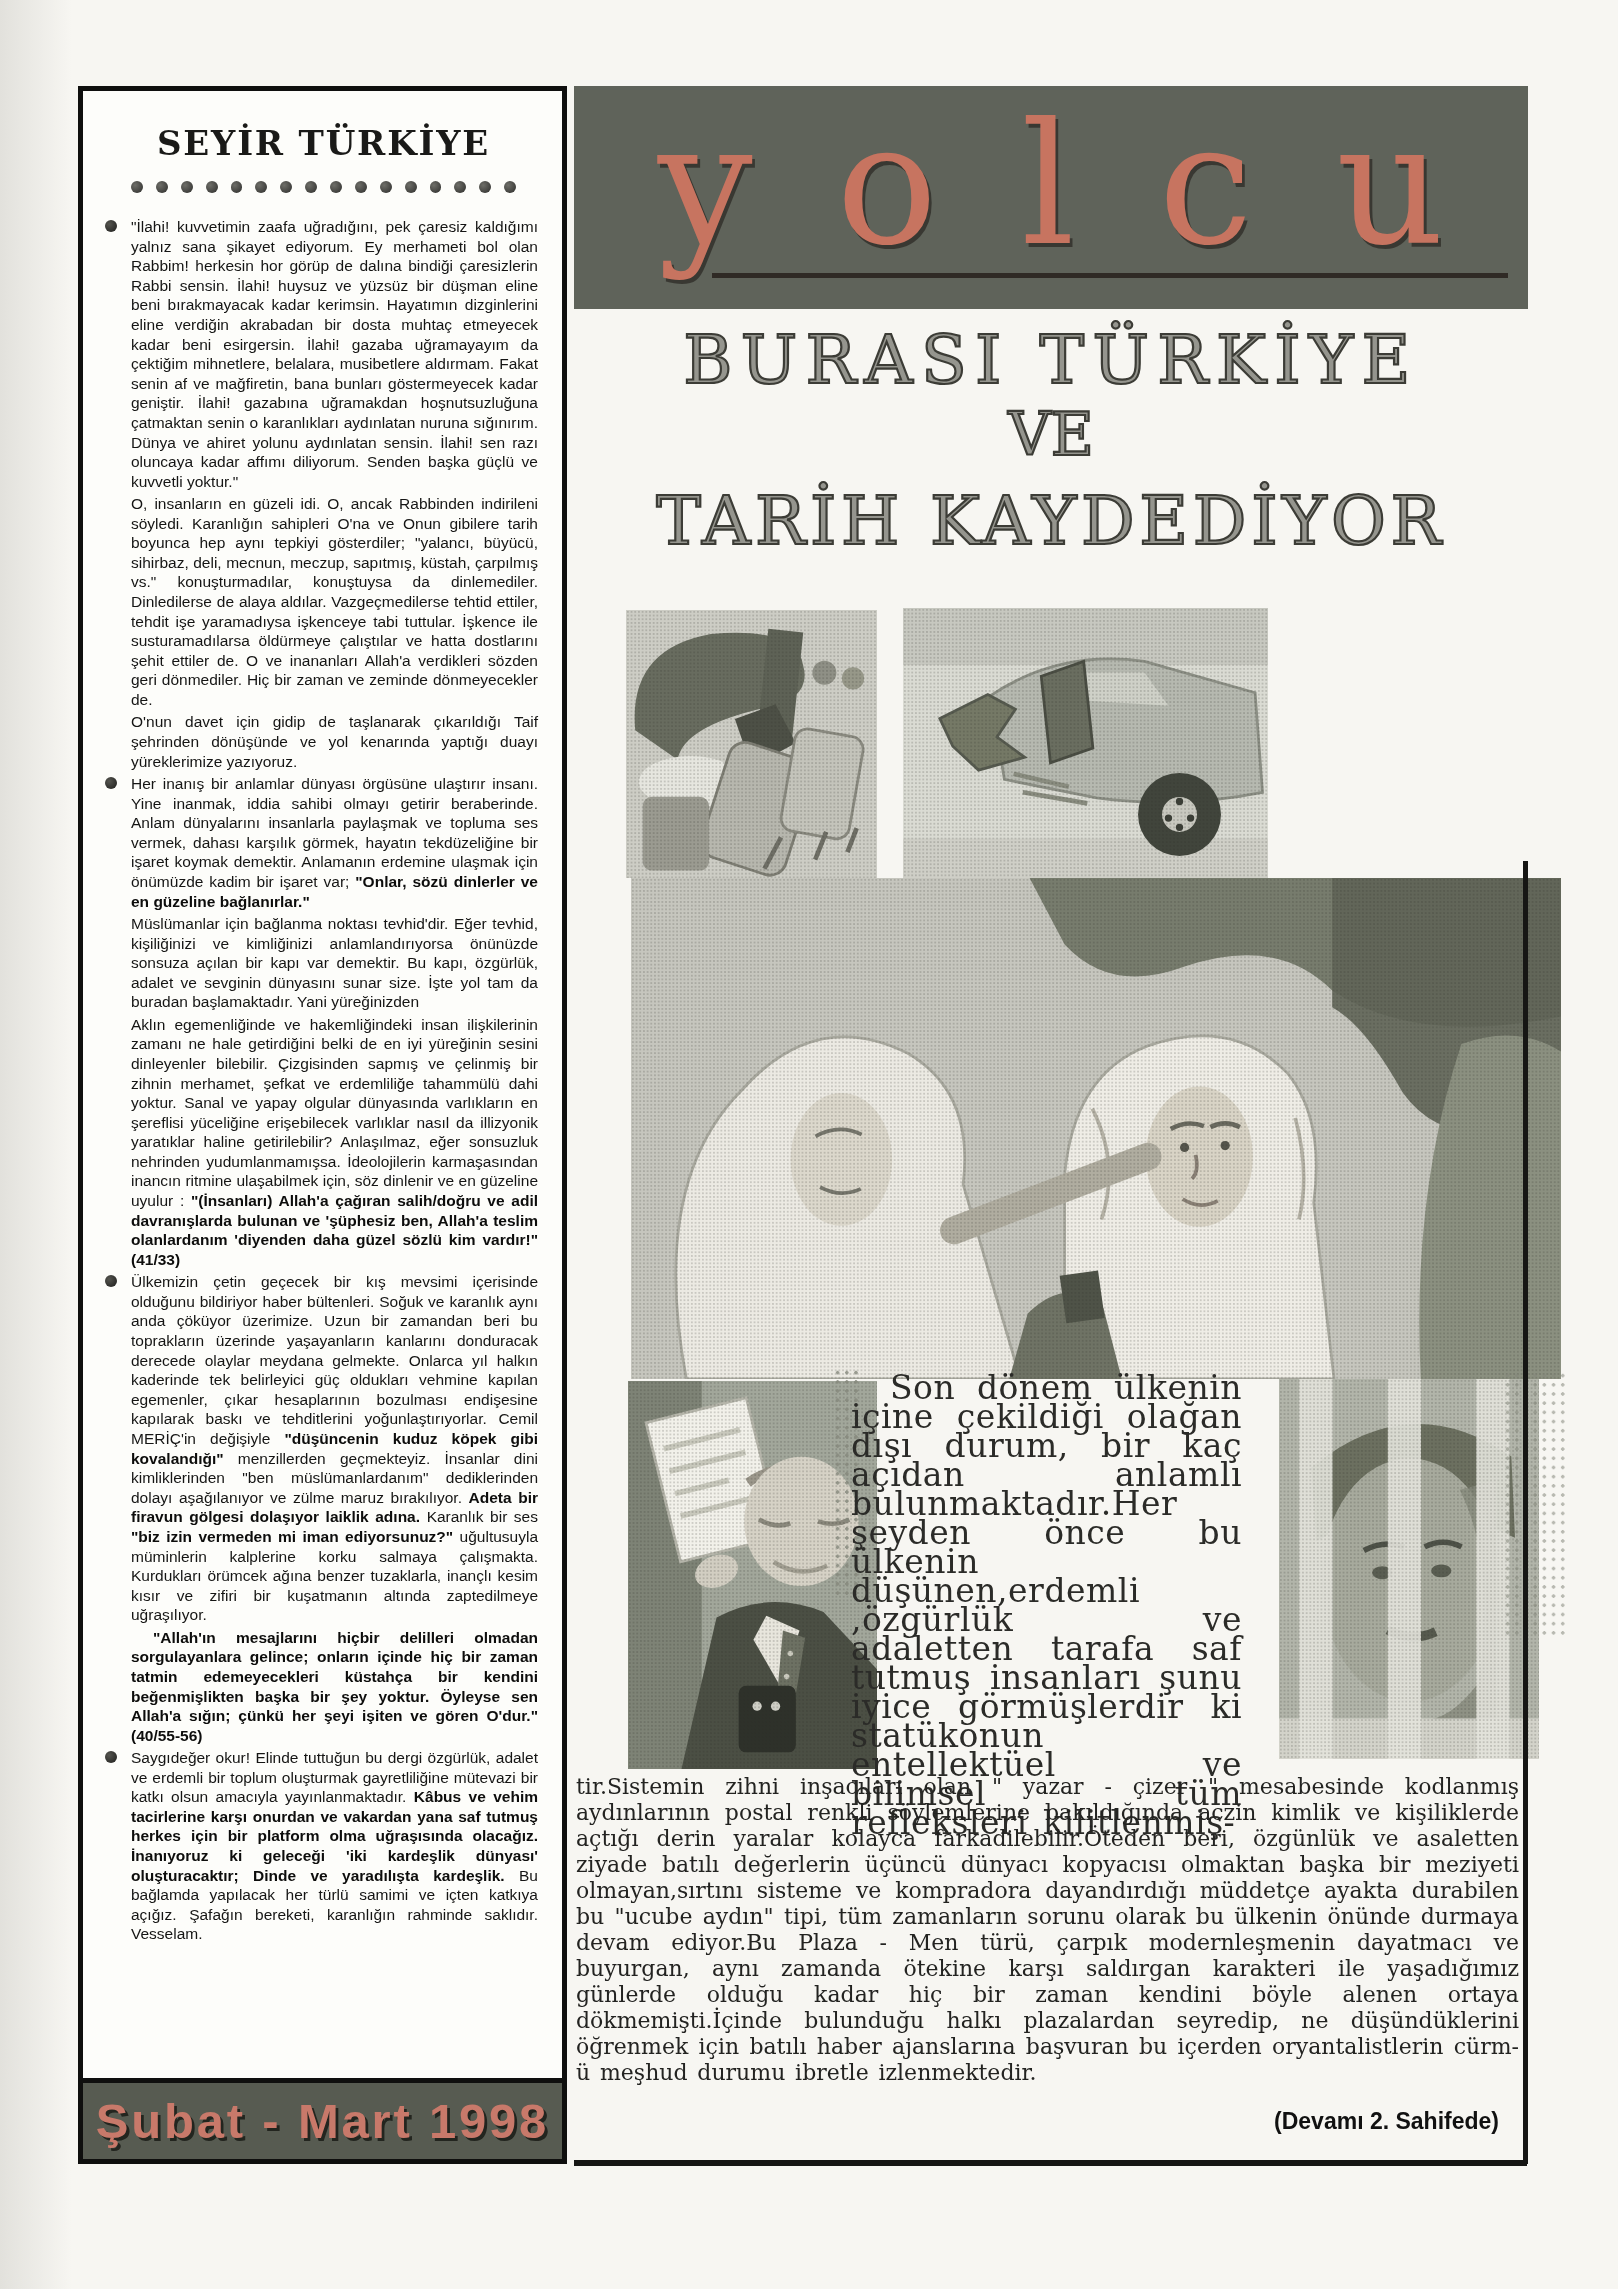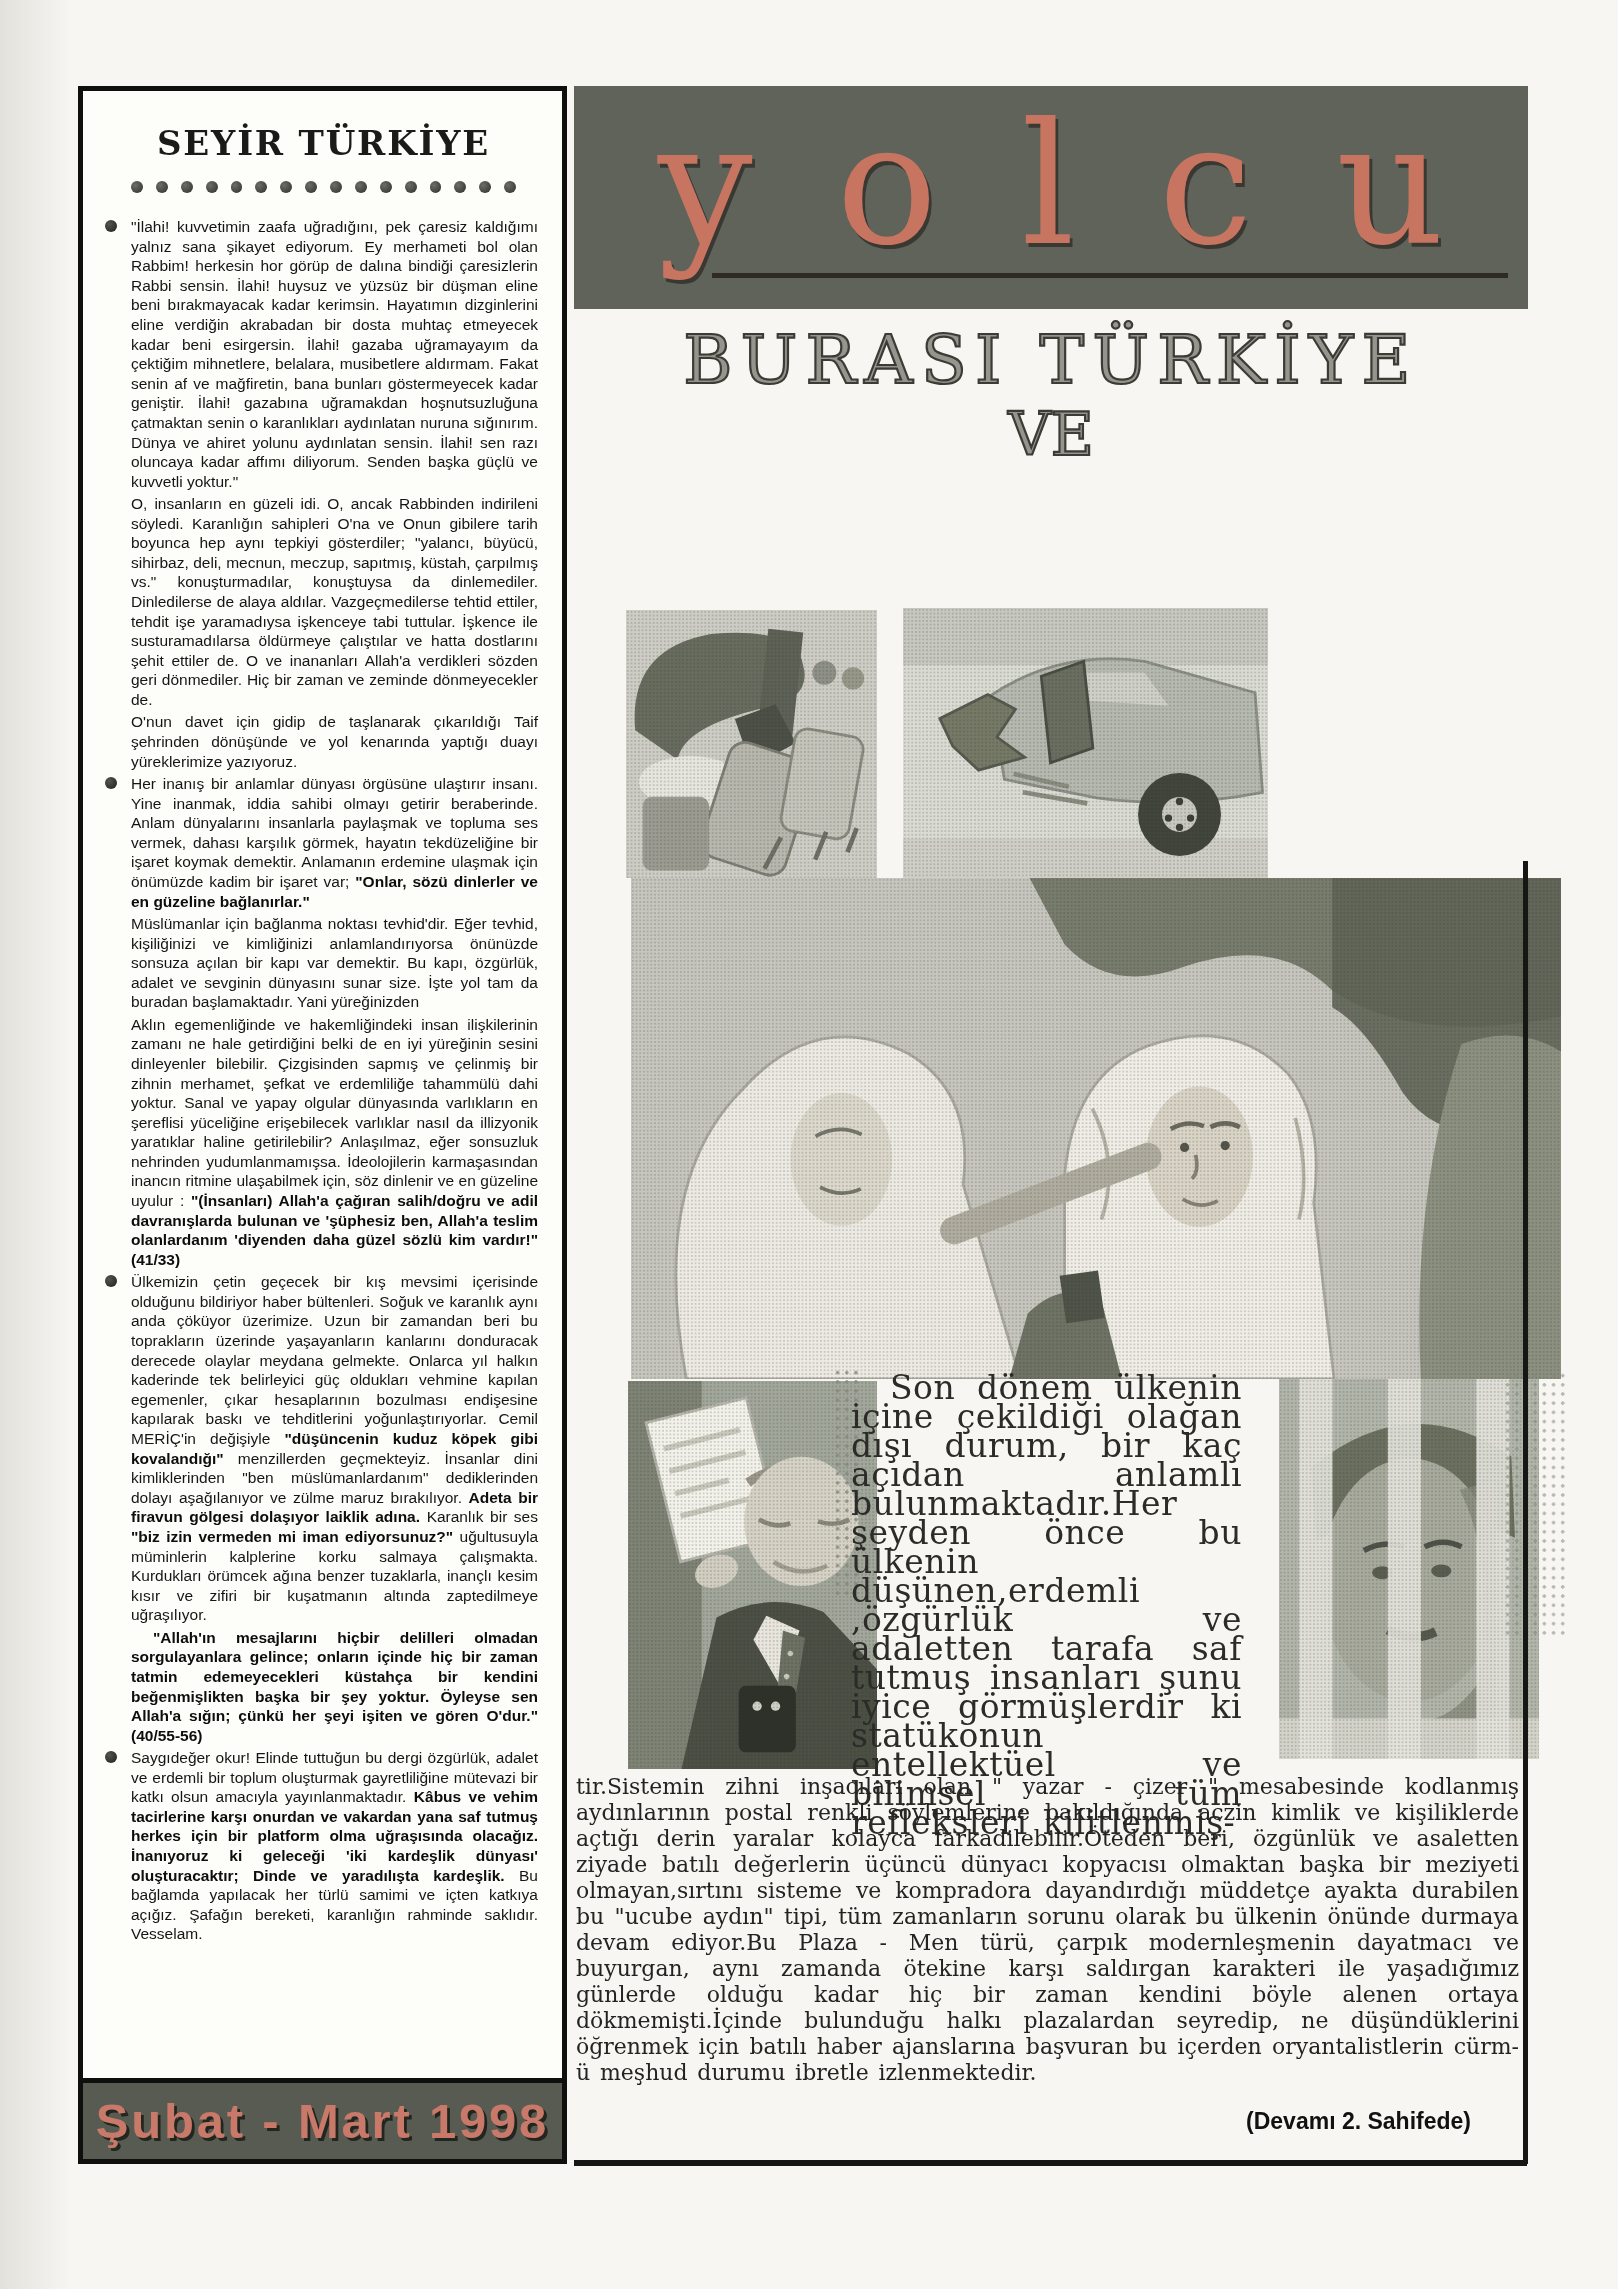--- a/index.html
+++ b/index.html
@@ -63,21 +63,21 @@
   .halftone.p1{left:833px;top:1368px;width:28px;height:231px;}
   .halftone.p2{left:1503px;top:1371px;width:66px;height:268px;opacity:.55;}
 
   
   .pull-quote{position:absolute;left:851px;top:1373px;width:391px;
               font-family:"DejaVu Serif",serif;font-size:33px;line-height:29px;
               color:#2b2b28;text-align:justify;text-indent:39px;word-spacing:4.6px;letter-spacing:0.5px;}
   .bottom-article{position:absolute;left:576px;top:1774px;width:943px;
                   font-family:"DejaVu Serif",serif;font-size:22px;line-height:26px;
                   color:#232321;text-align:justify;word-spacing:2.8px;}
-  .continuation{position:absolute;left:548px;top:2108px;width:923px;text-align:right;
+  .continuation{position:absolute;left:576px;top:2108px;width:923px;text-align:right;
                 font-size:23px;font-weight:700;color:#111;}
 
   .v-rule{position:absolute;left:1523px;top:861px;width:4.6px;height:1303px;background:#161614;}
   .b-rule{position:absolute;left:574px;top:2160px;width:953px;height:5.5px;background:#161614;}
 </style>
 </head>
 <body>
 
 <div class="page">
   <div class="smudge"></div>
@@ -127,20 +127,21 @@
         <span>o</span>
         <span>l</span>
         <span>c</span>
         <span>u</span>
       </div>
   </div>
 
   <div class="headline">
     <div class="h1">BURASI TÜRKİYE</div>
     <div class="h2">VE</div>
+    <div class="h3">TARİH KAYDEDİYOR</div>
   </div>
 
   <figure class="ph ph-meeting">
     <svg viewBox="0 0 272 290" preserveAspectRatio="none">
       <rect width="272" height="290" fill="#cdcdc5"></rect>
       <path d="M10,130 Q2,42 92,26 Q186,18 192,60 Q202,96 150,106 Q62,126 56,162 Z" fill="#686c5f"></path>
       <rect x="148" y="22" width="38" height="118" fill="#5e6256" transform="rotate(6 167 81)"></rect>
       <circle cx="215" cy="68" r="13" fill="#8f9086"></circle>
       <circle cx="246" cy="74" r="12" fill="#979889"></circle>
       <ellipse cx="70" cy="186" rx="56" ry="28" fill="#e6e6df"></ellipse>

